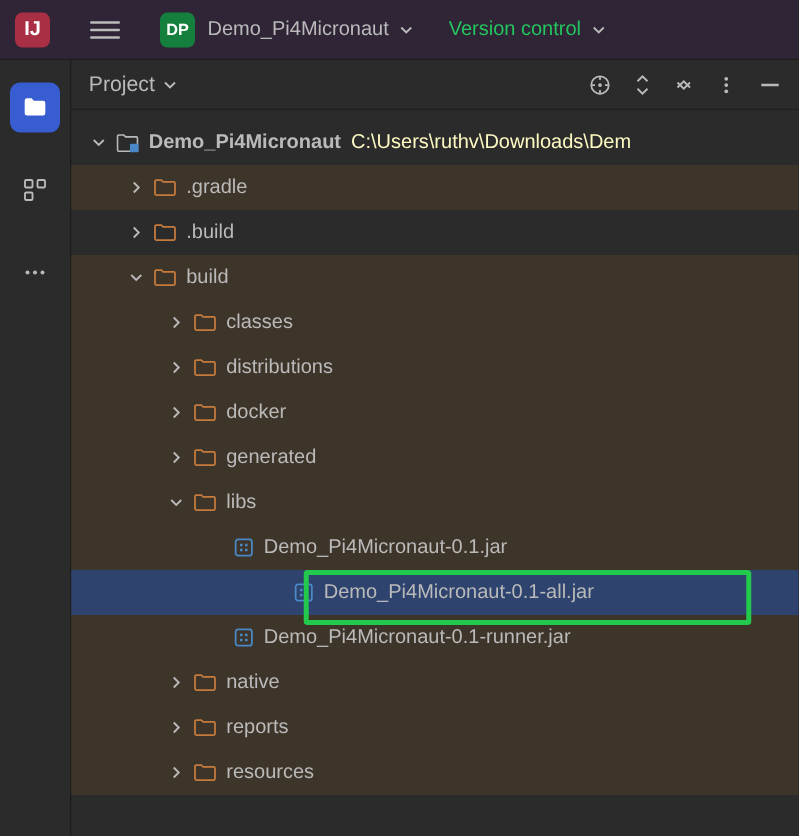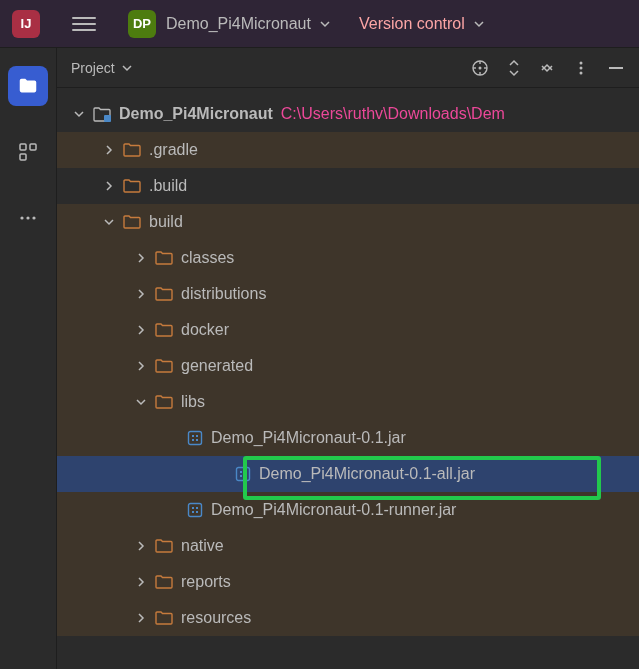--- a/index.html
+++ b/index.html
@@ -1,49 +1,49 @@
 <!DOCTYPE html>
 <html><head>
 <meta charset="utf-8">
 <style>
 * { margin: 0; padding: 0; box-sizing: border-box; font-family: -apple-system, BlinkMacSystemFont, "Segoe UI", sans-serif; }
 body { width: 639px; height: 669px; background: #2b2b2b; color: #bababa; overflow: hidden; }
 
 .top-bar { height: 48px; background: #2f2536; display: flex; align-items: center; padding: 0 12px; border-bottom: 1px solid #1e1e1e; }
-.app-icon { width: 28px; height: 28px; background: #a92f44; border-radius: 6px; display:flex; align-items:center; justify-content:center; font-weight:bold; color:#fff; font-size:13px; }
+.app-icon { width: 28px; height: 28px; background: #a92f44; border-radius: 6px; display:flex; align-items:center; justify-content:center; font-weight:bold; color:#fff; font-size:16px; }
 .hamburger { width: 24px; margin-left: 32px; display:flex; flex-direction:column; gap:4px; cursor:pointer;}
 .hamburger span { height:2px; background:#bababa; border-radius:1px; }
-.proj-badge { width: 28px; height: 28px; background: #4d7c0f; border-radius: 6px; margin-left: 32px; display:flex; align-items:center; justify-content:center; color:#fff; font-weight:600; font-size:13px;}
+.proj-badge { width: 28px; height: 28px; background: #15803d; border-radius: 6px; margin-left: 32px; display:flex; align-items:center; justify-content:center; color:#fff; font-weight:600; font-size:13px;}
 .proj-title { margin-left: 10px; color:#bababa; font-size:16px; }
 .chev-down { margin-left: 8px; }
-.vc { margin-left: 28px; color:#fca5a5; font-size:16px; display:flex; align-items:center; gap:8px;}
+.vc { margin-left: 28px; color:#22c55e; font-size:16px; display:flex; align-items:center; gap:8px;}
 
 .main { display:flex; height: 621px; }
 
 .left-rail { width: 57px; background: #2b2b2b; border-right: 1px solid #1e1e1e; display:flex; flex-direction:column; align-items:center; padding-top:18px; gap:26px; }
 .rail-btn { width:40px; height:40px; border-radius:8px; display:flex; align-items:center; justify-content:center; cursor:pointer; }
 .rail-btn.active { background:#375dd1; }
 
 .panel { flex:1; display:flex; flex-direction:column; }
 .panel-header { height:40px; display:flex; align-items:center; padding: 0 14px; border-bottom:1px solid #1e1e1e; }
-.panel-title { font-size:14px; color:#bababa; }
+.panel-title { font-size:17px; color:#bababa; }
 .panel-spacer { flex:1; }
 .panel-actions { display:flex; gap:18px; align-items:center; }
 .icon-btn { cursor:pointer; display:flex; align-items:center; justify-content:center; color:#bababa; }
 
 .tree { padding-top: 8px; font-size:16px; color:#bababa; user-select:none; }
 .tree-row { height:36px; display:flex; align-items:center; white-space:nowrap; }
 .tree-row .indent { display:inline-block; }
 .tree-row .disclosure { width:16px; display:inline-flex; justify-content:center; margin-right:6px; }
 .tree-row .folder-ico, .tree-row .file-ico { margin-right:8px; }
 .folder-ico svg path { stroke:#c67b3d; }
 .tree-row .proj-ico { margin-right:8px; }
 .tree-row .label { color:#bababa; }
 .tree-row .label.bold { font-weight:700; }
-.tree-row .path { color:#ec4899; margin-left:8px; }
+.tree-row .path { color:#fef9c3; margin-left:8px; }
 .tree-row.shade { background: rgba(133,91,40,0.22); }
 .tree-row.selected { background:#2e436e;padding-left:48px; }
 .highlight-box { position:relative; }
 .highlight-box::after { content:""; position:absolute; left:186px; top:0; width:350px; height:36px; border:4px solid #22c94c; border-radius:3px; pointer-events:none; }
 
 svg { display:block; }
 </style>
 </head>
 <body>
 

